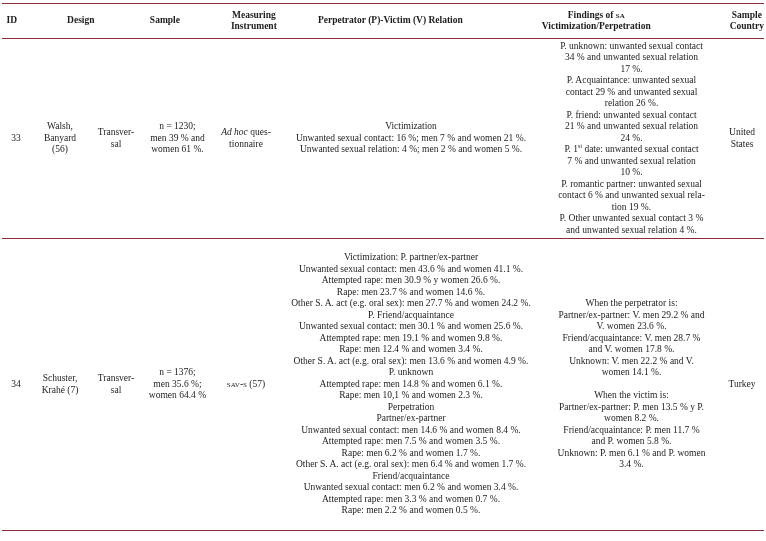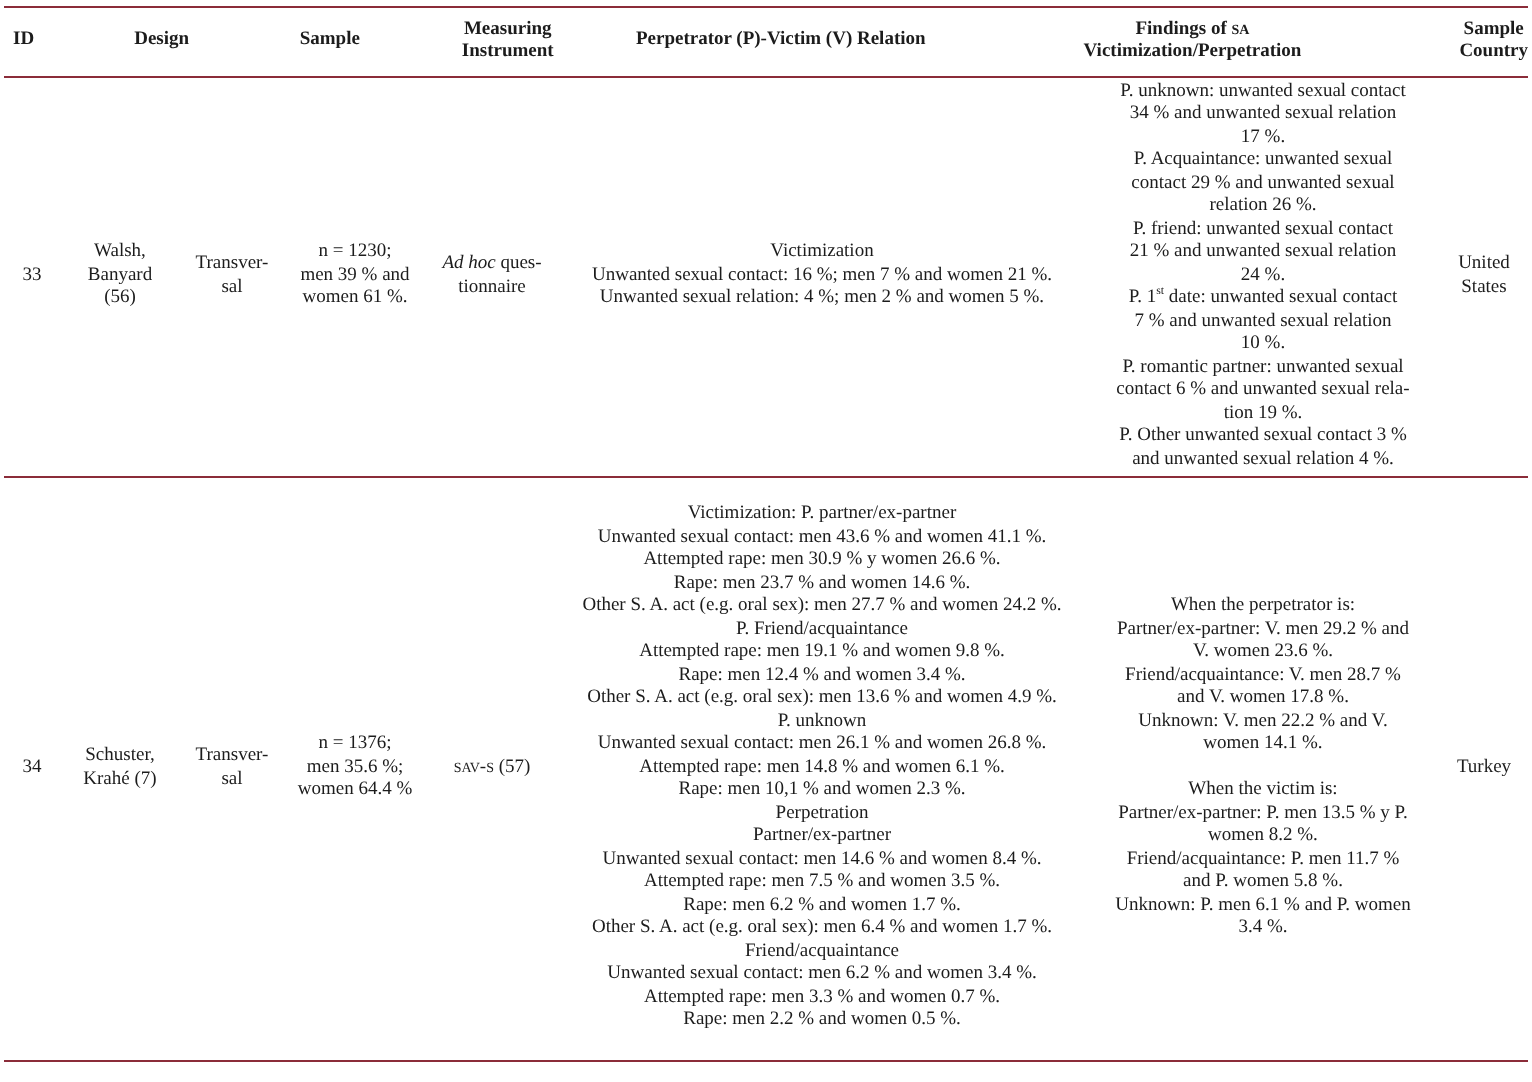--- a/index.html
+++ b/index.html
@@ -146,25 +146,25 @@
     <div class="cell col-instr">
         <div class="ln"><span class="sc">sav-s</span> (57)</div>
       </div>
     <div class="cell col-findings">
         <div class="ln">Victimization: P. partner/ex-partner</div>
         <div class="ln">Unwanted sexual contact: men 43.6 % and women 41.1 %.</div>
         <div class="ln">Attempted rape: men 30.9 % y women 26.6 %.</div>
         <div class="ln">Rape: men 23.7 % and women 14.6 %.</div>
         <div class="ln">Other S. A. act (e.g. oral sex): men 27.7 % and women 24.2 %.</div>
         <div class="ln">P. Friend/acquaintance</div>
+        <div class="ln">Unwanted sexual contact: men 30.1 % and women 25.6 %.</div>
         <div class="ln">Attempted rape: men 19.1 % and women 9.8 %.</div>
         <div class="ln">Rape: men 12.4 % and women 3.4 %.</div>
         <div class="ln">Other S. A. act (e.g. oral sex): men 13.6 % and women 4.9 %.</div>
         <div class="ln">P. unknown</div>
-        <div class="ln">Unwanted sexual contact: men 26.1 % and women 26.8 %.</div>
         <div class="ln">Attempted rape: men 14.8 % and women 6.1 %.</div>
         <div class="ln">Rape: men 10,1 % and women 2.3 %.</div>
         <div class="ln">Perpetration</div>
         <div class="ln">Partner/ex-partner</div>
         <div class="ln">Unwanted sexual contact: men 14.6 % and women 8.4 %.</div>
         <div class="ln">Attempted rape: men 7.5 % and women 3.5 %.</div>
         <div class="ln">Rape: men 6.2 % and women 1.7 %.</div>
         <div class="ln">Other S. A. act (e.g. oral sex): men 6.4 % and women 1.7 %.</div>
         <div class="ln">Friend/acquaintance</div>
         <div class="ln">Unwanted sexual contact: men 6.2 % and women 3.4 %.</div>

